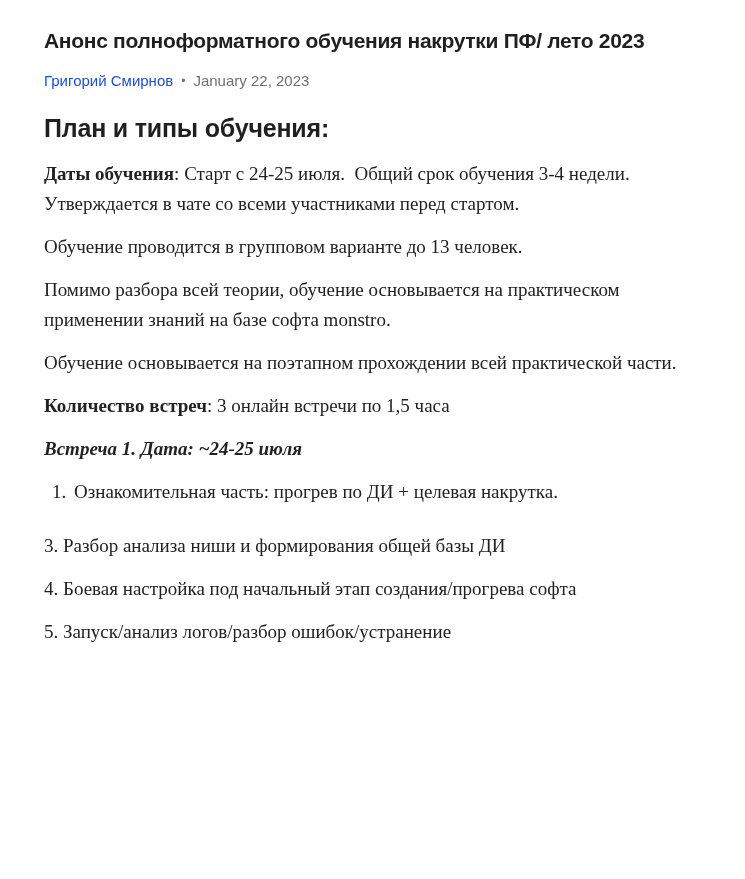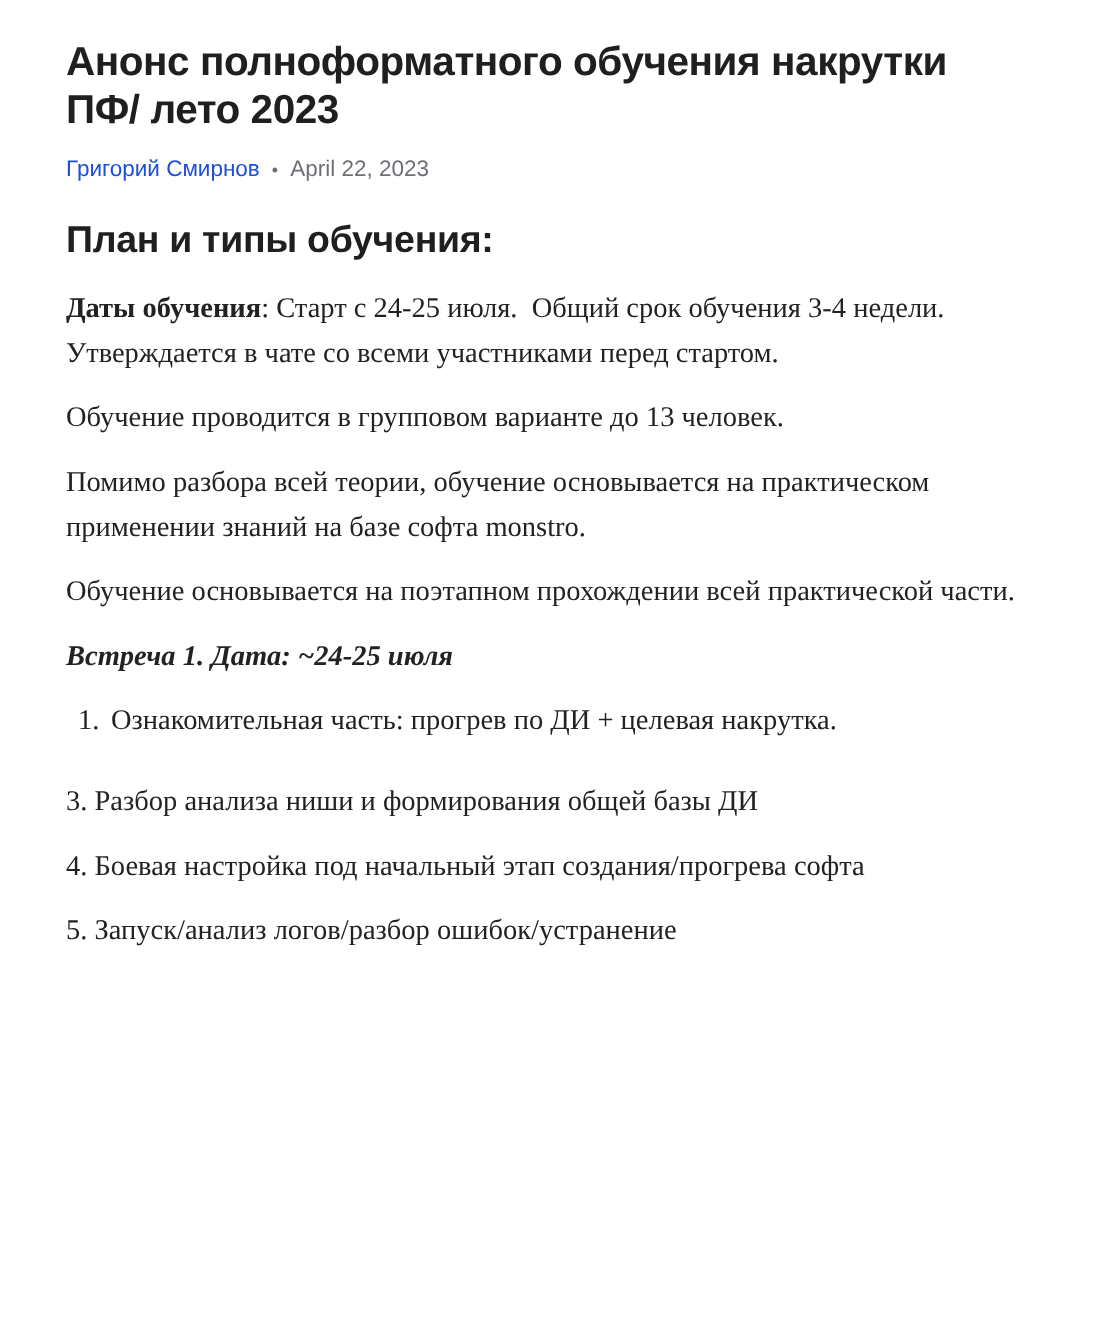--- a/index.html
+++ b/index.html
@@ -12,21 +12,21 @@
     height: 879px;
     overflow: hidden;
     font-family: "Liberation Serif", "DejaVu Serif", serif;
     color: #222222;
   }
   .article {
     padding: 25px 25px 40px 44px;
   }
   h1.title {
     font-family: "Liberation Sans", "DejaVu Sans", sans-serif;
-    font-size: 27px;
+    font-size: 21px;
     line-height: 32px;
     font-weight: 700;
     letter-spacing: -0.3px;
     color: #1f1f1f;
     margin: 0 0 14px 0;
     max-width: 620px;
   }
   .byline {
     font-family: "Liberation Sans", "DejaVu Sans", sans-serif;
     font-size: 15px;
@@ -80,34 +80,35 @@
 </head>
 <body>
 
 <div class="article">
 
   <h1 class="title">Анонс полноформатного обучения накрутки ПФ/ лето 2023</h1>
 
   <div class="byline">
     <a href="#">Григорий Смирнов</a>
     <span class="dot">•</span>
-    <span>April 22, 2023</span>
+    <span>January 22, 2023</span>
   </div>
 
   <h2 class="section-heading">План и типы обучения:</h2>
 
 
   <p class="body-p"><b>Даты обучения</b><span>: Старт с 24-25 июля.  Общий срок обучения 3-4 недели. Утверждается в чате со всеми участниками перед стартом.</span></p>
 
   <p class="body-p">Обучение проводится в групповом варианте до 13 человек.</p>
 
   <p class="body-p">Помимо разбора всей теории, обучение основывается на практическом применении знаний на базе софта monstro.</p>
 
   <p class="body-p">Обучение основывается на поэтапном прохождении всей практической части.</p>
 
+  <p class="body-p gap-lg"><b>Количество встреч</b><span>: 3 онлайн встречи по 1,5 часа</span></p>
 
   <p class="body-p bold-line gap-xl">Встреча 1. Дата: ~24-25 июля</p>
 
   <ol class="meeting-list">
     <li>Ознакомительная часть: прогрев по ДИ + целевая накрутка.</li>
   </ol>
 
 
   <p class="body-p">3. Разбор анализа ниши и формирования общей базы ДИ</p>
 

